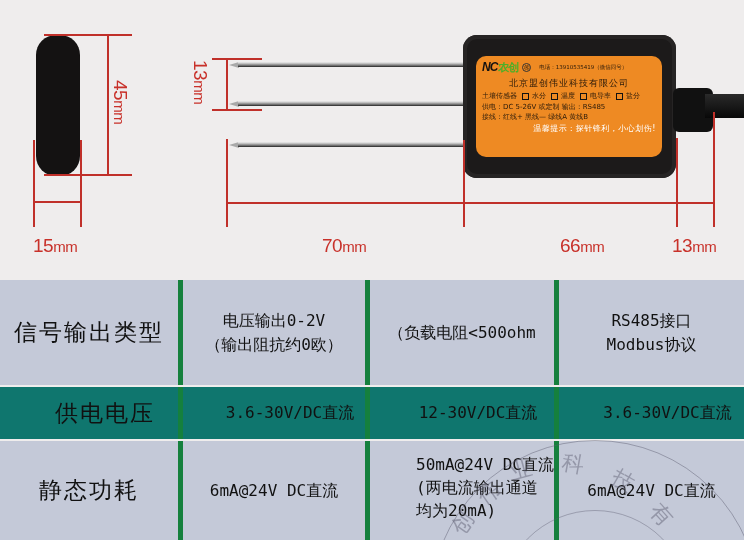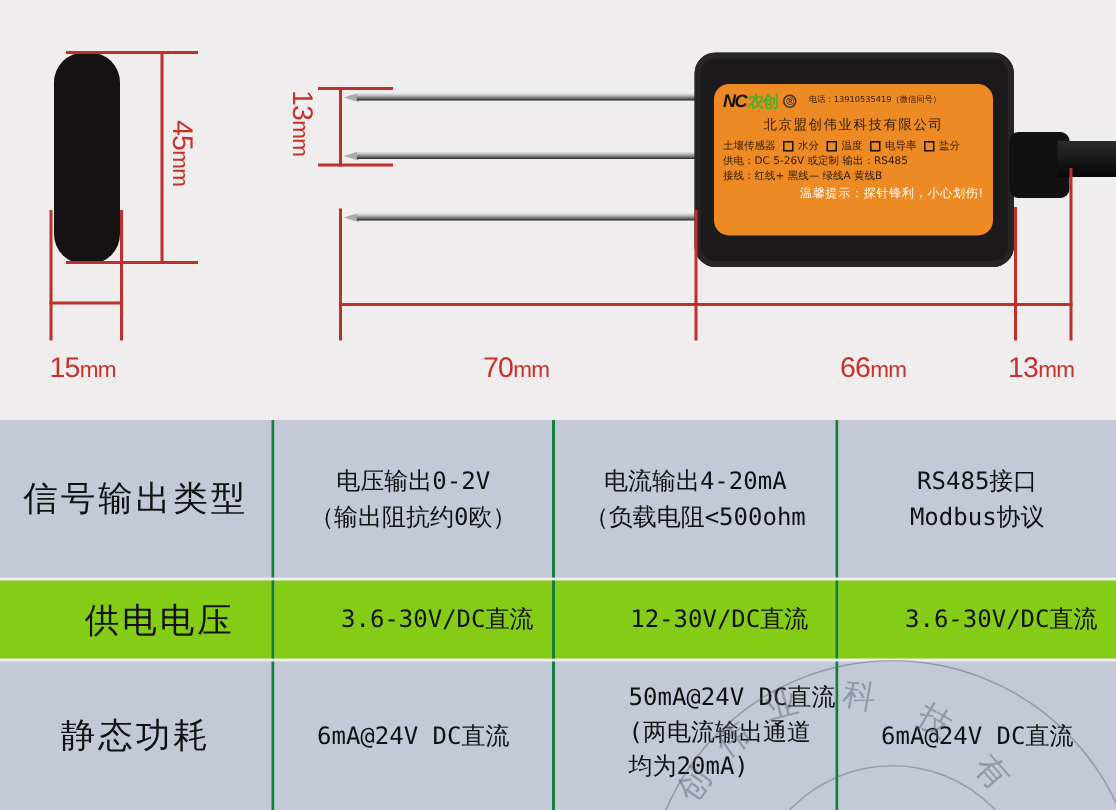--- a/index.html
+++ b/index.html
@@ -29,22 +29,22 @@
   .phone { font-size: 5.5px; margin-left: 4px; white-space: nowrap; }
   .company { text-align: center; font-size: 9px; font-weight: normal; letter-spacing: 1px; margin: 1px 0 1px; }
   .plate-line { font-size: 7px; white-space: nowrap; display: flex; align-items: center; gap: 2px; }
   .chk { display: inline-block; width: 7px; height: 7px; border: 1.2px solid #111; margin: 0 1px 0 3px; }
   .warning { text-align: right; color: #fff; font-size: 8px; margin-top: 1px; letter-spacing: 0.5px; }
 
   
   .spec-table { position: absolute; left: 0; top: 280px; width: 744px; height: 260px; }
   .row { position: absolute; left: 0; width: 744px; display: flex; }
   .row.shade .cell { background: #c4c9d8; }
-  .row.light .cell { background: #84cc16; padding-left: 32px; }
-  .cell { height: 100%; display: flex; align-items: center; justify-content: center; text-align: center; color: #111; border-right: 2px solid #15803d; }
+  .row.light .cell { background: #0f766e; padding-left: 32px; }
+  .cell { height: 100%; display: flex; align-items: center; justify-content: center; text-align: center; color: #111; border-right: 5px solid #15803d; }
   .cell:last-child { border-right: none; }
   .c0 { width: 183px; font-size: 23px; letter-spacing: 2px; font-family: "DejaVu Sans", sans-serif; }
   .c1 { width: 187px; }
   .c2 { width: 189px; }
   .c3 { width: 185px; }
   .val { font-family: "DejaVu Sans Mono", "Liberation Mono", monospace; font-size: 16px; line-height: 1.45; }
   .val.left { text-align: left; justify-content: flex-end; padding-left: 12px; }
   .stack { display: flex; flex-direction: column; }
 
   .watermark { position: absolute; left: 430px; top: 440px; width: 330px; height: 330px; border: 1.5px solid rgba(90,90,110,0.45); border-radius: 50%; pointer-events: none; }
@@ -125,21 +125,20 @@
     <div class="row shade" style="top:0;height:105px;">
       <div class="cell c0">信号输出类型</div>
       <div class="cell c1 val">
         <div class="stack">
             <span>电压输出0-2V</span>
             <span>（输出阻抗约0欧）</span>
           </div>
       </div>
       <div class="cell c2 val">
         <div class="stack">
-            <span>电流输出4-20mA</span>
             <span>（负载电阻&lt;500ohm</span>
           </div>
       </div>
       <div class="cell c3 val">
         <div class="stack">
             <span>RS485接口</span>
             <span>Modbus协议</span>
           </div>
       </div>
     </div>

